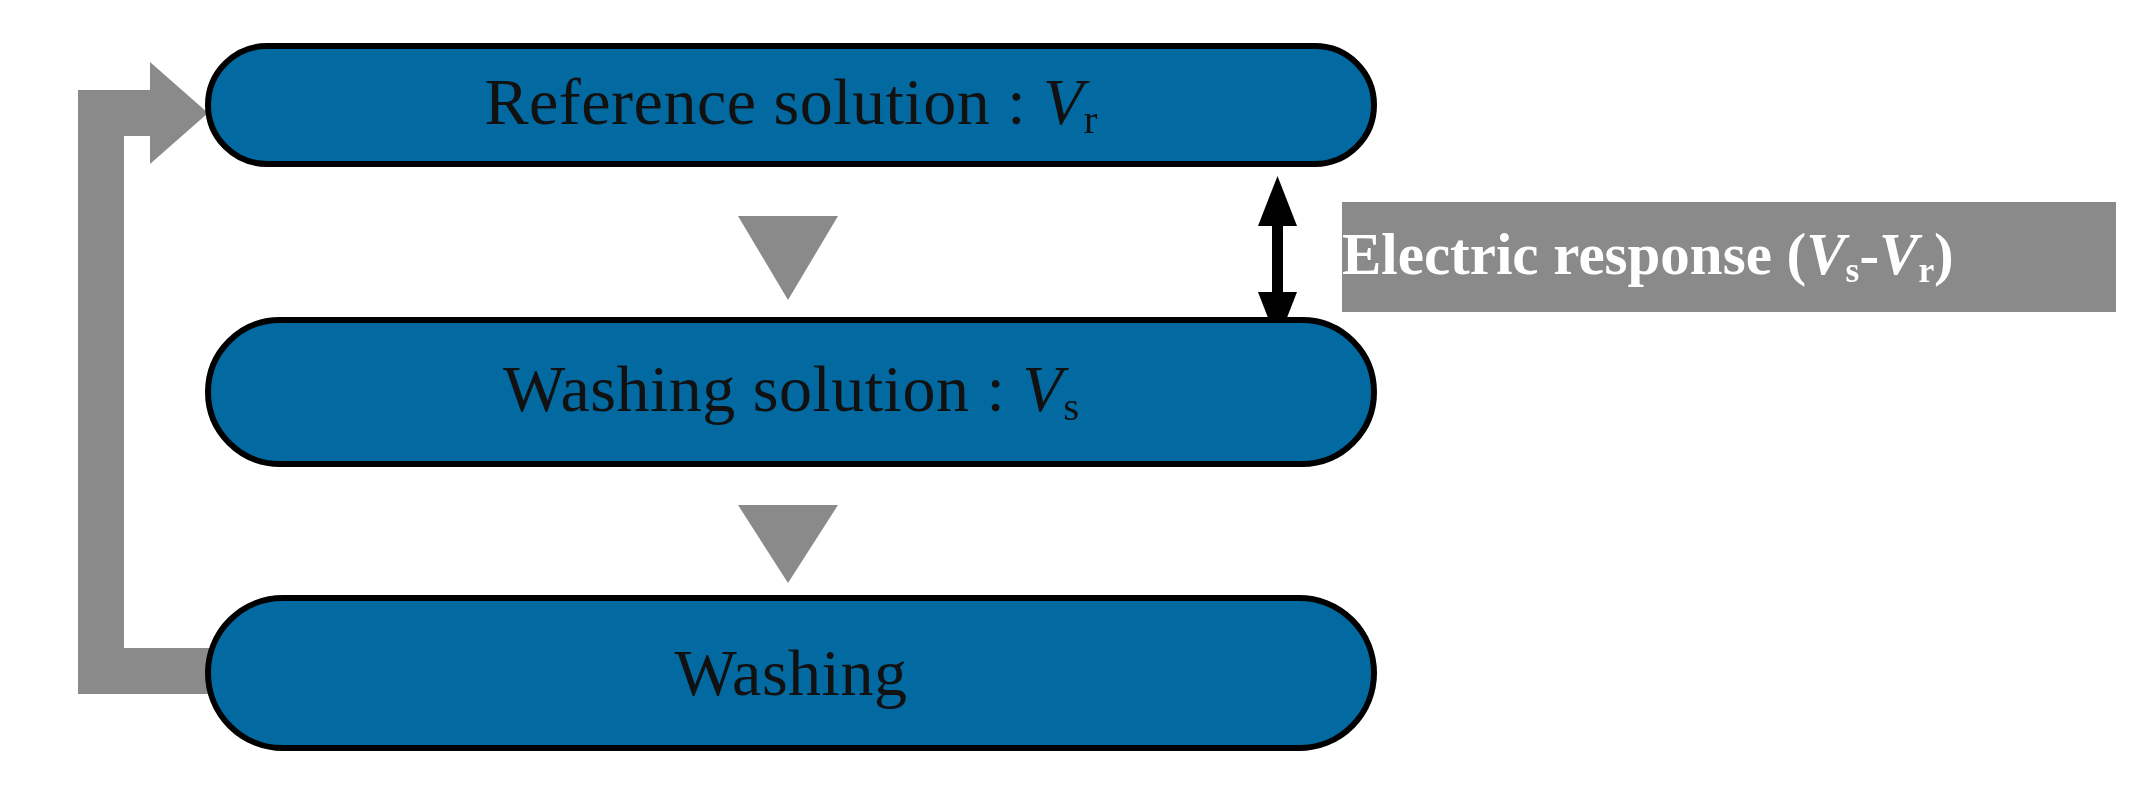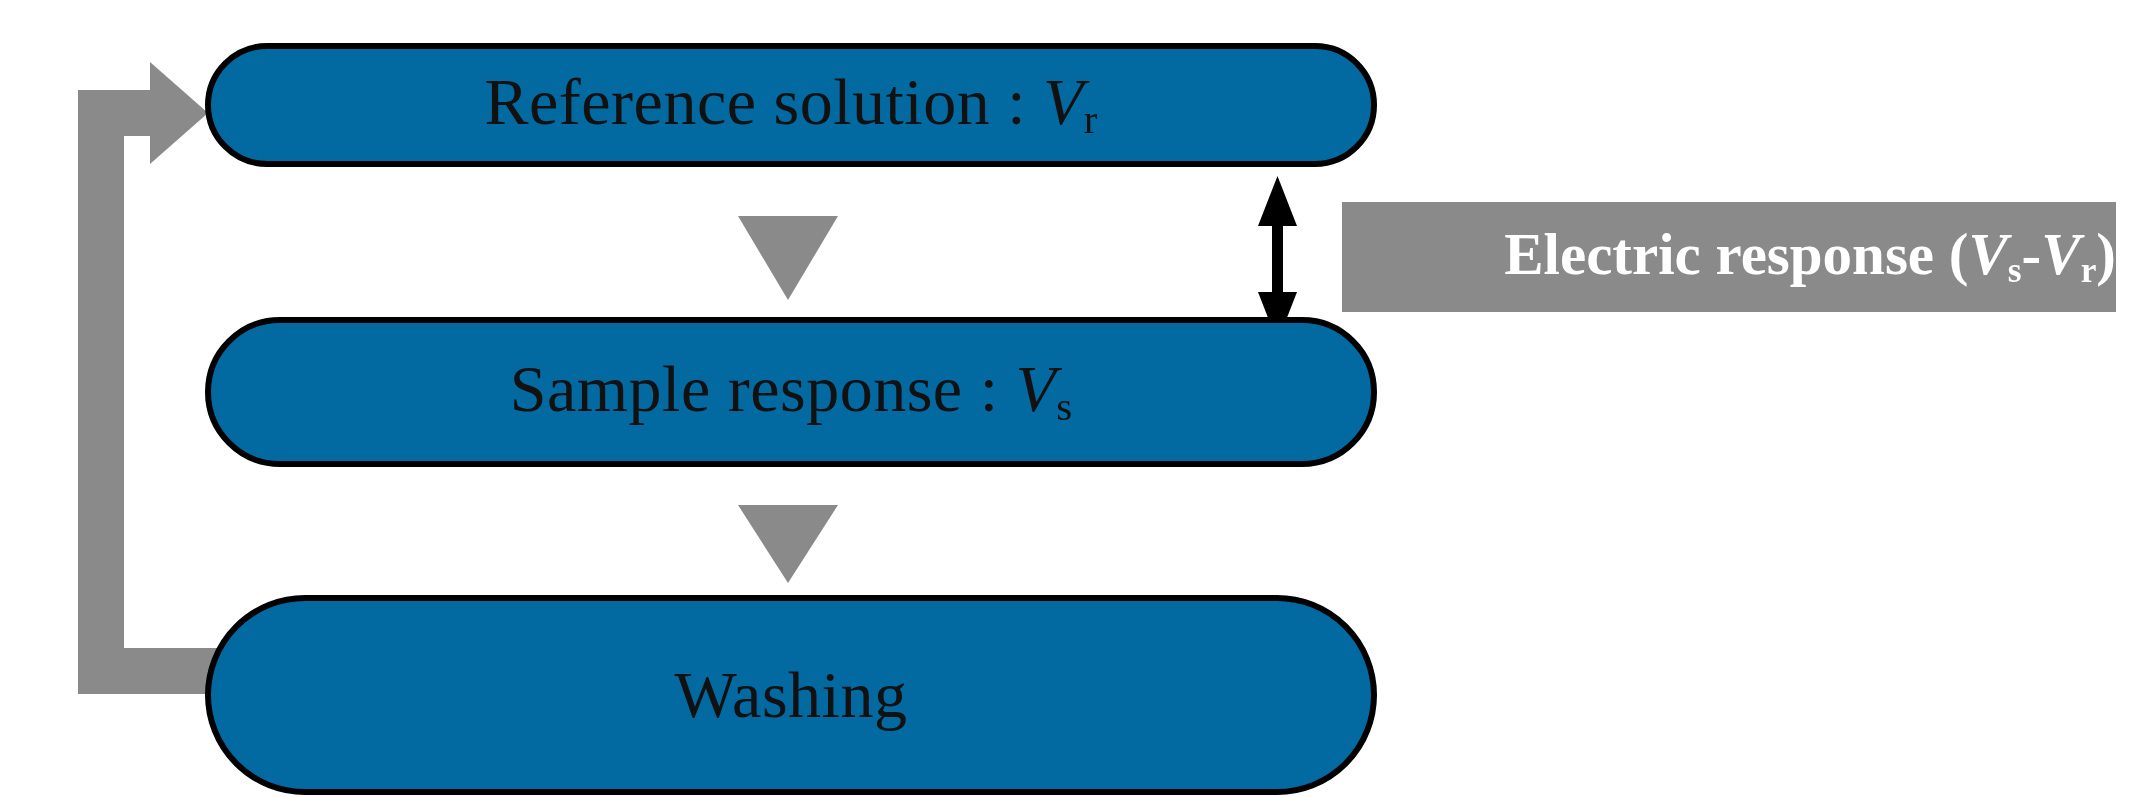--- a/index.html
+++ b/index.html
@@ -44,32 +44,32 @@
     font-style: italic;
   }
   .node-label sub {
     font-style: normal;
     font-size: 0.62em;
     vertical-align: -0.22em;
     letter-spacing: 0;
   }
   #box-reference { left: 205px; top: 43px;  width: 1172px; height: 124px; }
   #box-sample    { left: 205px; top: 317px; width: 1172px; height: 150px; }
-  #box-washing   { left: 205px; top: 595px; width: 1172px; height: 200px; }
+  #box-washing   { left: 205px; top: 595px; width: 1172px; height: 156px; }
 
   .response-chip {
     position: absolute;
     left: 1342px;
     top: 202px;
     width: 774px;
     height: 110px;
     background: #8a8a8a;
     display: flex;
     align-items: center;
-    justify-content: flex-end;
+    justify-content: flex-start;
   }
   .response-chip .chip-text {
     font-family: "Liberation Serif", "DejaVu Serif", serif;
     font-weight: bold;
     font-size: 59px;
     color: #ffffff;
     white-space: nowrap;
     line-height: 1;
   }
   .response-chip .chip-text .var { font-style: italic; }
@@ -108,21 +108,21 @@
   </svg>
 
   <div class="node-box" id="box-reference">
     <div class="node-label">
       <span>Reference solution : </span><span class="var">V</span><sub>r</sub>
     </div>
   </div>
 
   <div class="node-box" id="box-sample">
     <div class="node-label">
-      <span>Sample response : </span><span class="var">V</span><sub>s</sub>
+      <span>Washing solution : </span><span class="var">V</span><sub>s</sub>
     </div>
   </div>
 
   <div class="node-box" id="box-washing">
     <div class="node-label">
       <span>Washing</span>
     </div>
   </div>
 
   <div class="response-chip">

